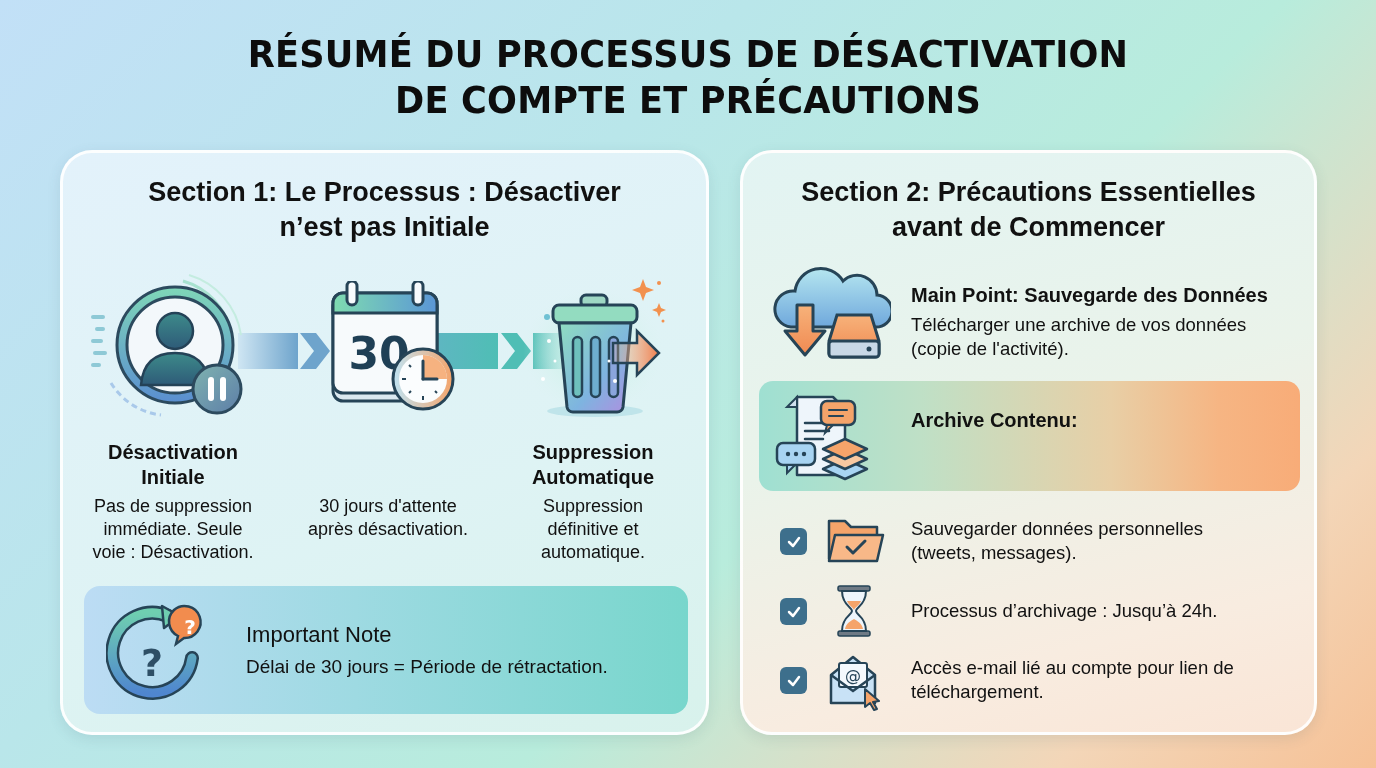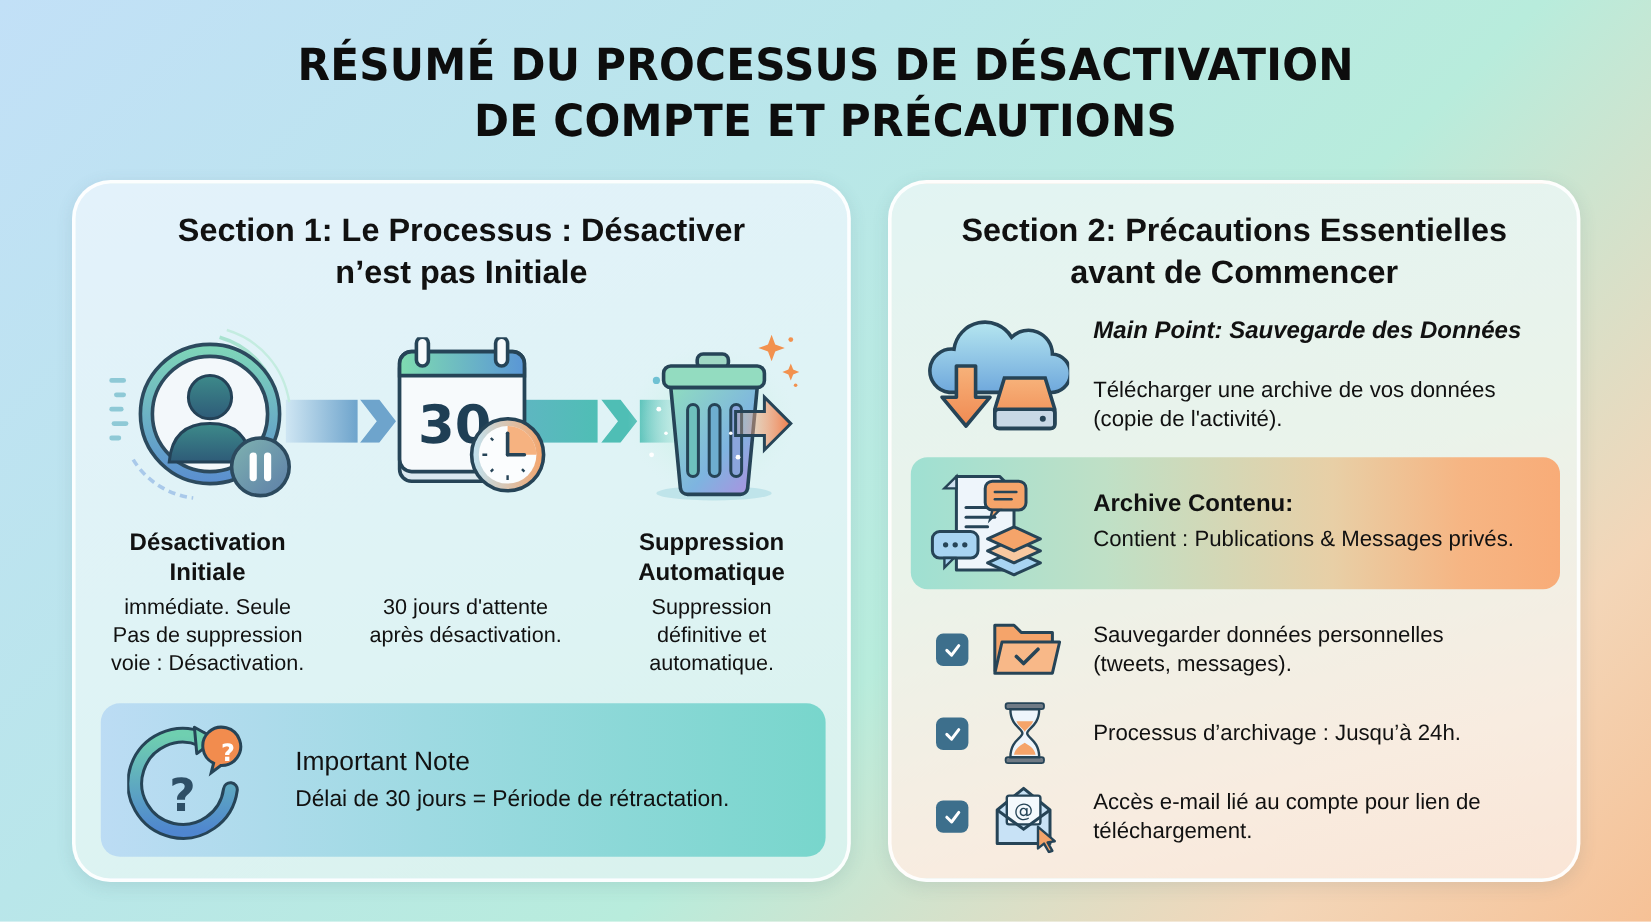--- a/index.html
+++ b/index.html
@@ -209,22 +209,22 @@
         <circle cx="102" cy="110" r="2"></circle>
       </g>
     <circle cx="34" cy="46" r="3" fill="#6fc1d3"></circle>
   </svg>
 
   <div class="step-title" style="left:5px; width:210px; top:287px;">
     <div>Désactivation</div>
     <div>Initiale</div>
   </div>
   <div class="step-desc" style="left:5px; width:210px; top:342px;">
+    <div>Pas de suppression</div>
     <div>immédiate. Seule</div>
-    <div>Pas de suppression</div>
     <div>voie : Désactivation.</div>
   </div>
 
   <div class="step-desc" style="left:220px; width:210px; top:342px;">
     <div>30 jours d'attente</div>
     <div>après désactivation.</div>
   </div>
 
   <div class="step-title" style="left:425px; width:210px; top:287px;">
     <div>Suppression</div>
@@ -272,21 +272,21 @@
           <stop offset="0" stop-color="#f7b27a"></stop>
           <stop offset="1" stop-color="#f08a52"></stop>
         </linearGradient>
     </defs>
     <path d="M20 66 a18 18 0 0 1 4 -36 a26 26 0 0 1 48 -10 a20 20 0 0 1 34 14 a16 16 0 0 1 -2 32 Z" fill="url(#cld)" stroke="#264457" stroke-width="3"></path>
     <path d="M26 44 H42 V70 H54 L34 94 L14 70 H26 Z" fill="url(#org)" stroke="#264457" stroke-width="3" stroke-linejoin="round"></path>
     <path d="M66 54 H100 L108 80 V92 a4 4 0 0 1 -4 4 H62 a4 4 0 0 1 -4 -4 V80 Z" fill="url(#org)" stroke="#264457" stroke-width="3"></path>
     <rect x="58" y="80" width="50" height="16" rx="3" fill="#c8d8e6" stroke="#264457" stroke-width="3"></rect>
     <circle cx="98" cy="88" r="2.5" fill="#264457"></circle>
   </svg>
-  <div class="s2-title" style="left:168px; top:112px;font-style:italic;">Main Point: Sauvegarde des Données</div>
+  <div class="s2-title" style="left:168px; top:131px;">Main Point: Sauvegarde des Données</div>
   <div class="s2-text" style="left:168px; top:160px;">
     <div>Télécharger une archive de vos données</div>
     <div>(copie de l'activité).</div>
   </div>
 
   <div class="archive-box">
     <svg style="position:absolute; left:16px; top:8px; width:100px; height:92px;" viewBox="0 0 100 92">
       <path d="M22 8 H58 L70 20 V86 H22 Z" fill="#eef5fb" stroke="#264457" stroke-width="2.5" stroke-linejoin="round"></path>
       <path d="M22 8 L12 18 H22 Z" fill="#cfe0ee" stroke="#264457" stroke-width="2"></path>
       <g stroke="#264457" stroke-width="2.5" stroke-linecap="round">
@@ -305,21 +305,20 @@
       <g fill="#264457">
           <circle cx="13" cy="65" r="2.2"></circle>
           <circle cx="21" cy="65" r="2.2"></circle>
           <circle cx="29" cy="65" r="2.2"></circle>
         </g>
       <path d="M48 80 L70 70 L92 80 L70 90 Z" fill="#a8d4f2" stroke="#264457" stroke-width="2.5" stroke-linejoin="round"></path>
       <path d="M48 70 L70 60 L92 70 L70 80 Z" fill="#f8c8a0" stroke="#264457" stroke-width="2.5" stroke-linejoin="round"></path>
       <path d="M48 60 L70 50 L92 60 L70 70 Z" fill="#f5a46a" stroke="#264457" stroke-width="2.5" stroke-linejoin="round"></path>
     </svg>
     <div class="s2-title" style="left:152px; top:28px;">Archive Contenu:</div>
-    <div class="s2-text" style="left:152px; top:56px; white-space:nowrap;">Contient : Publications &amp; Messages privés.</div>
   </div>
 
   <div class="check" style="left:37px; top:375px;">
     <svg width="16" height="16" viewBox="0 0 16 16">
         <path d="M3 8 L7 12 L13 4" fill="none" stroke="#fff" stroke-width="2.5" stroke-linecap="round" stroke-linejoin="round"></path>
       </svg>
   </div>
   <svg style="position:absolute; left:82px; top:362px; width:60px; height:50px;" viewBox="0 0 60 50">
     <path d="M4 6 H20 L26 12 H52 V44 H4 Z" fill="#f5a46a" stroke="#264457" stroke-width="2.5" stroke-linejoin="round"></path>
     <path d="M10 20 H58 L52 46 H4 Z" fill="#f8b888" stroke="#264457" stroke-width="2.5" stroke-linejoin="round"></path>

